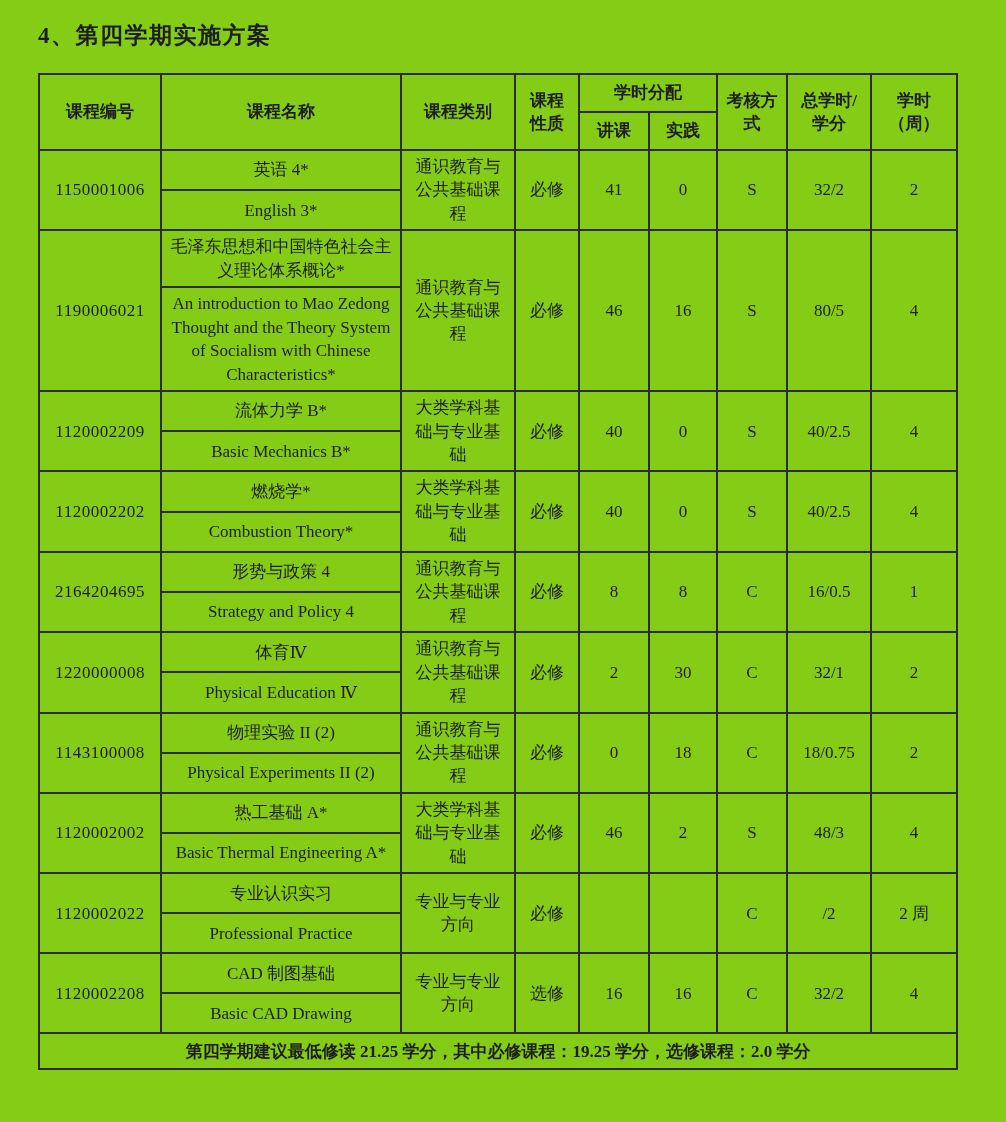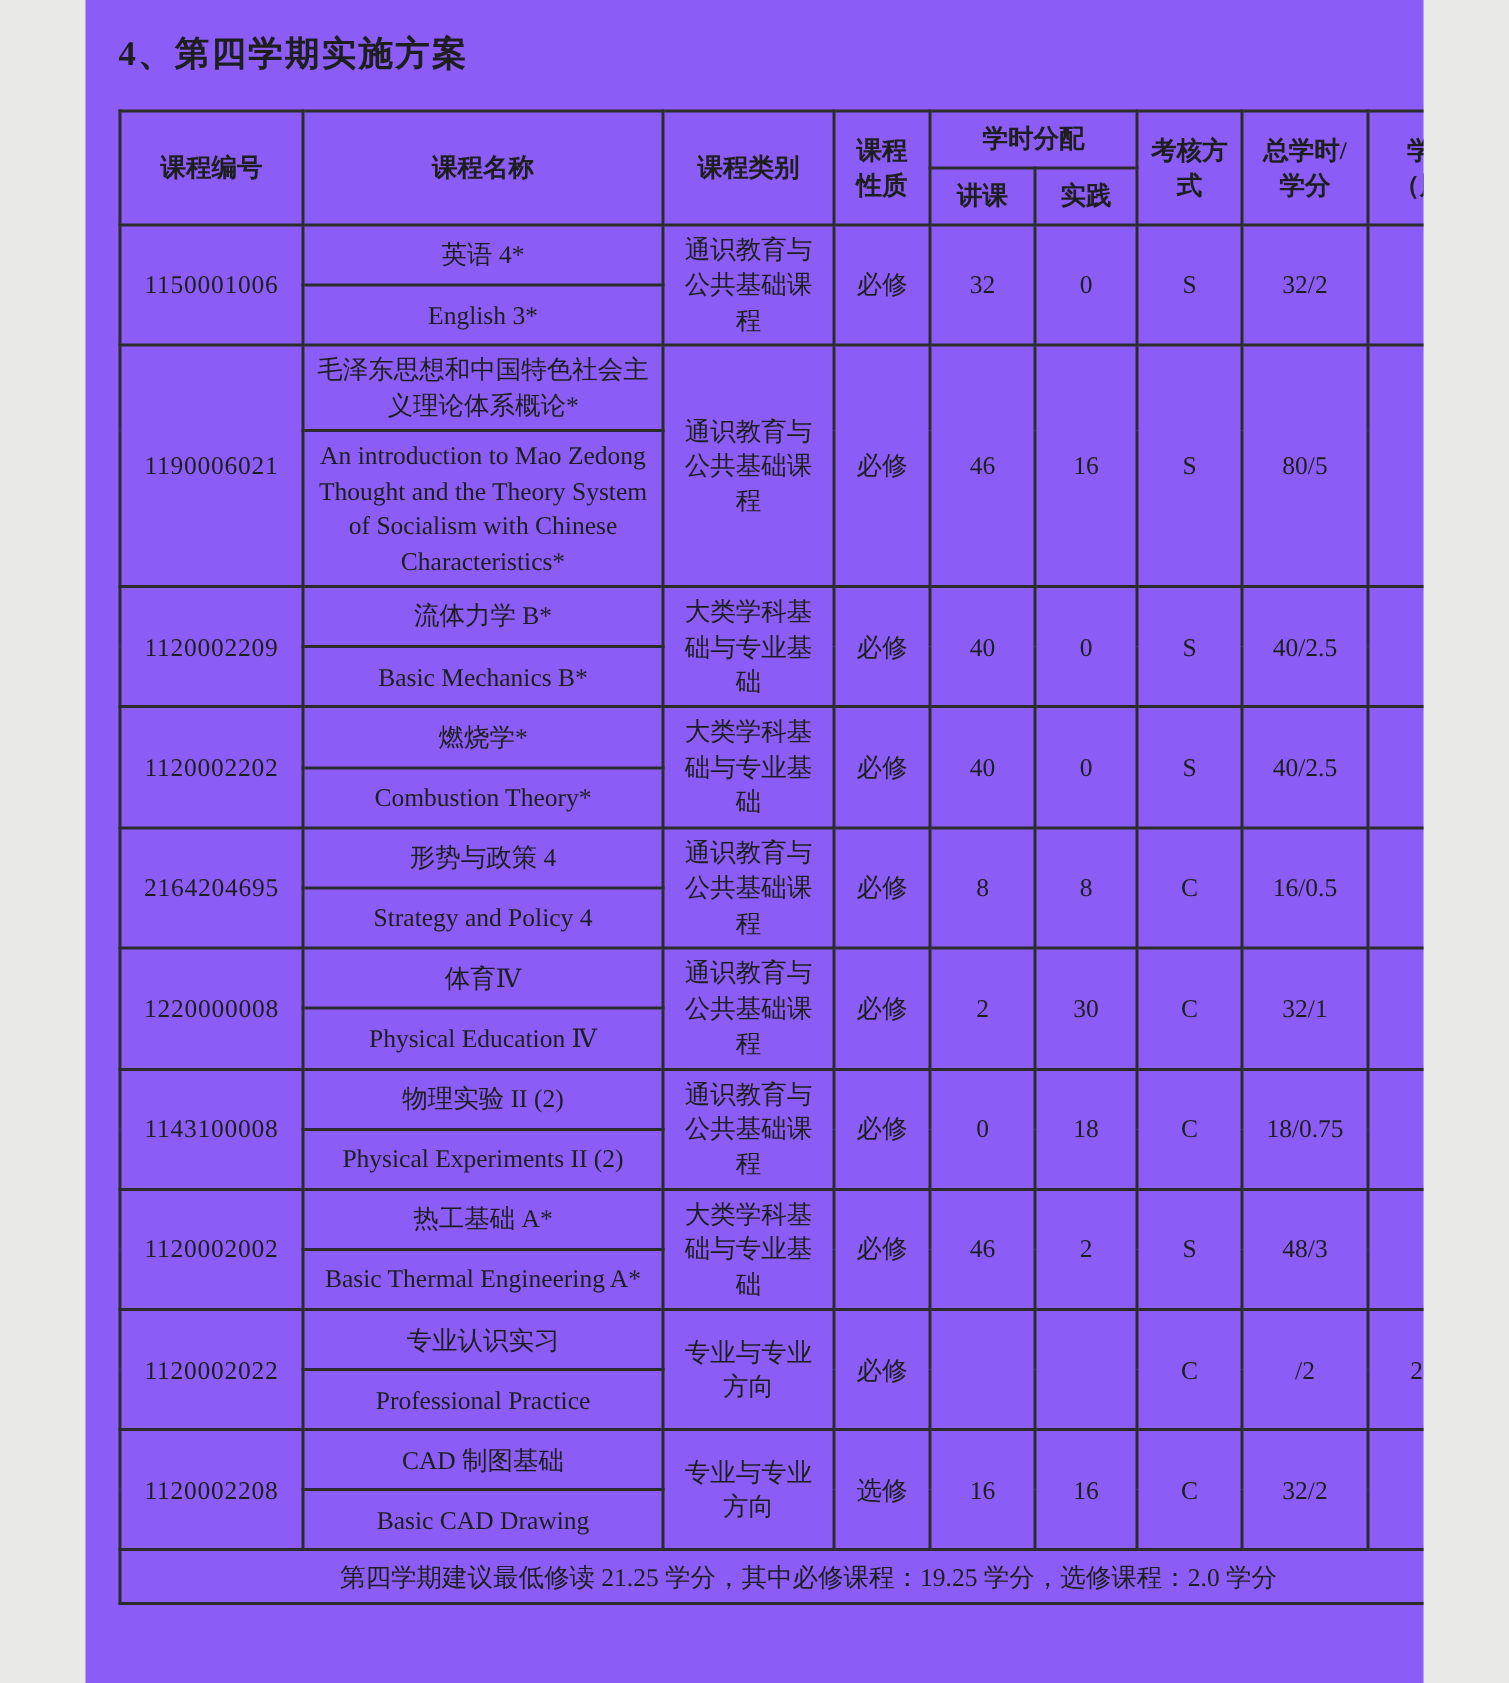--- a/index.html
+++ b/index.html
@@ -4,26 +4,26 @@
 <style>
   html, body {
     margin: 0;
     padding: 0;
     background: #e9e9e7;
     font-family: "Liberation Serif", "DejaVu Serif", serif;
     color: #1e1e1e;
   }
   .page {
     position: relative;
-    width: 892px;
+    width: 1006px;
     height: 1122px;
     margin: 0 auto;
-    background: #8b5cf6;
+    background: #84cc16;
     box-sizing: border-box;
-    padding: 14px 38px 0 22px;
+    padding: 14px 38px 0 38px;
     overflow: hidden;
   }
   .page-title {
     font-size: 23px;
     font-weight: bold;
     margin: 6px 0 22px 0;
     letter-spacing: 1.5px;
   }
   table.course-table {
     border-collapse: collapse;
@@ -52,21 +52,21 @@
   }
   .cell-code {
     letter-spacing: 0.5px;
     margin-top: 19px;
   }
   .cell-category {
     padding-left: 10px;
     padding-right: 10px;
   }
   .cell-footer {
-    font-weight: normal;
+    font-weight: bold;
     height: 36px;
     font-size: 17.5px;
   }
 </style>
 </head>
 <body>
 
 <div class="page">
   <div class="page-title">4、第四学期实施方案</div>
 
@@ -97,21 +97,21 @@
         <th>讲课</th>
         <th>实践</th>
       </tr>
     </thead>
     <tbody>
         <tr class="row-main">
           <td class="cell-code" rowspan="2">1150001006</td>
           <td class="cell-name cell-name-cn">英语 4*</td>
           <td class="cell-category" rowspan="2">通识教育与公共基础课程</td>
           <td class="cell-nature" rowspan="2">必修</td>
-          <td class="cell-lecture" rowspan="2">32</td>
+          <td class="cell-lecture" rowspan="2">41</td>
           <td class="cell-practice" rowspan="2">0</td>
           <td class="cell-assessment" rowspan="2">S</td>
           <td class="cell-total" rowspan="2">32/2</td>
           <td class="cell-weekly" rowspan="2">2</td>
         </tr>
         <tr class="row-en">
           <td class="cell-name cell-name-en">English 3*</td>
         </tr>
         <tr class="row-main">
           <td class="cell-code" rowspan="2">1190006021</td>

